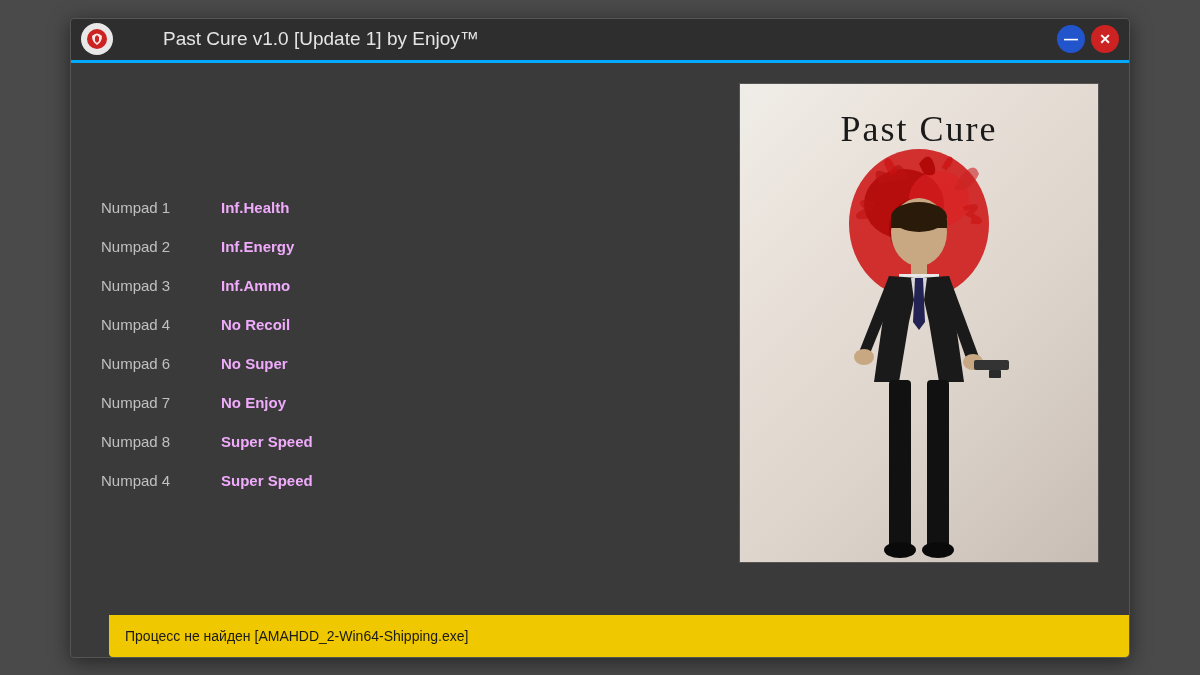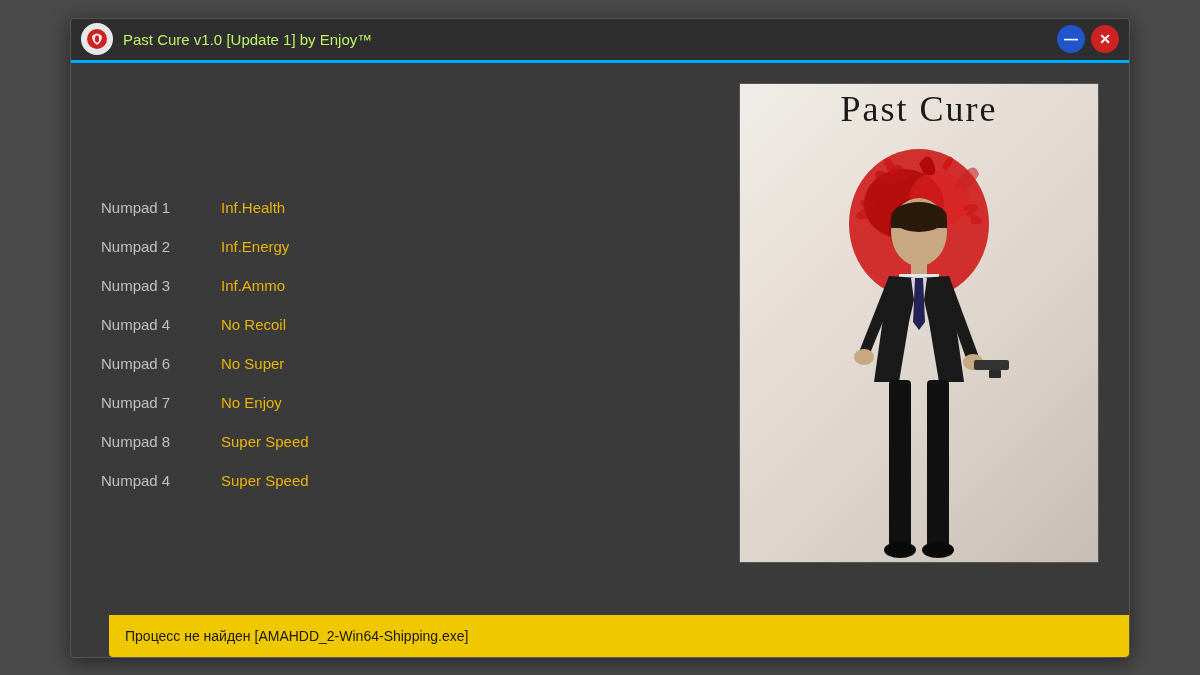--- a/index.html
+++ b/index.html
@@ -46,23 +46,24 @@
       justify-content: center;
       margin-right: 10px;
       font-weight: bold;
       font-size: 18px;
       color: #c0392b;
       flex-shrink: 0;
     }
 
     .title-bar-text {
       flex: 1;
-      color: #bef264;
-      font-size: 15px;
+      color: #e5e5e5;
+      font-size: 19px;
       font-weight: 500;
+      margin-left: 40px;
     }
 
     .title-bar-controls {
       display: flex;
       gap: 6px;
     }
 
     .title-btn {
       width: 28px;
       height: 28px;
@@ -117,38 +118,39 @@
     }
 
     .cheat-key {
       width: 120px;
       color: #c0c0c0;
       font-size: 15px;
       font-weight: 400;
     }
 
     .cheat-name {
-      color: #eab308;
+      color: #f0abfc;
       font-size: 15px;
+      font-weight: bold;
     }
 
     .game-image {
       width: 360px;
       height: 480px;
       margin-left: 30px;
       border: 1px solid #555;
       background: linear-gradient(135deg, #f0ede8 0%, #e8e0d8 30%, #ddd5cc 60%, #c8bdb5 100%);
       position: relative;
       overflow: hidden;
       flex-shrink: 0;
     }
 
     .game-image-title {
       position: absolute;
-      top: 4px;
+      top: 24px;
       left: 0;
       right: 0;
       text-align: center;
       font-size: 36px;
       font-weight: 300;
       color: #1a1a1a;
       letter-spacing: 2px;
       font-family: Georgia, serif;
     }
 

